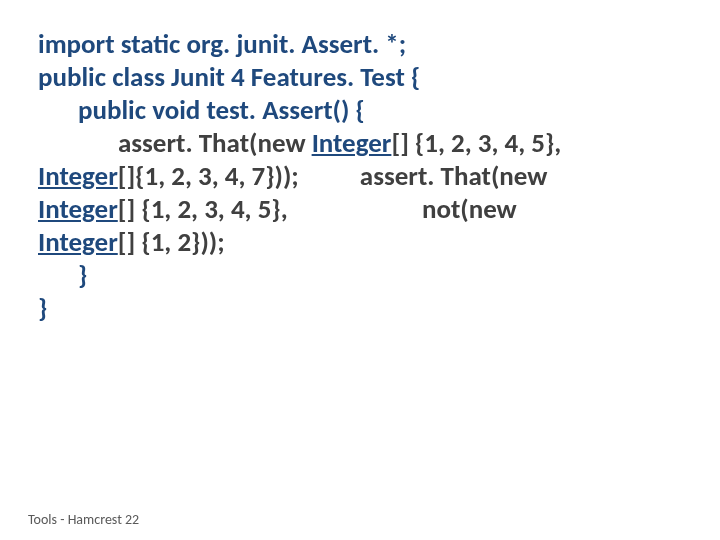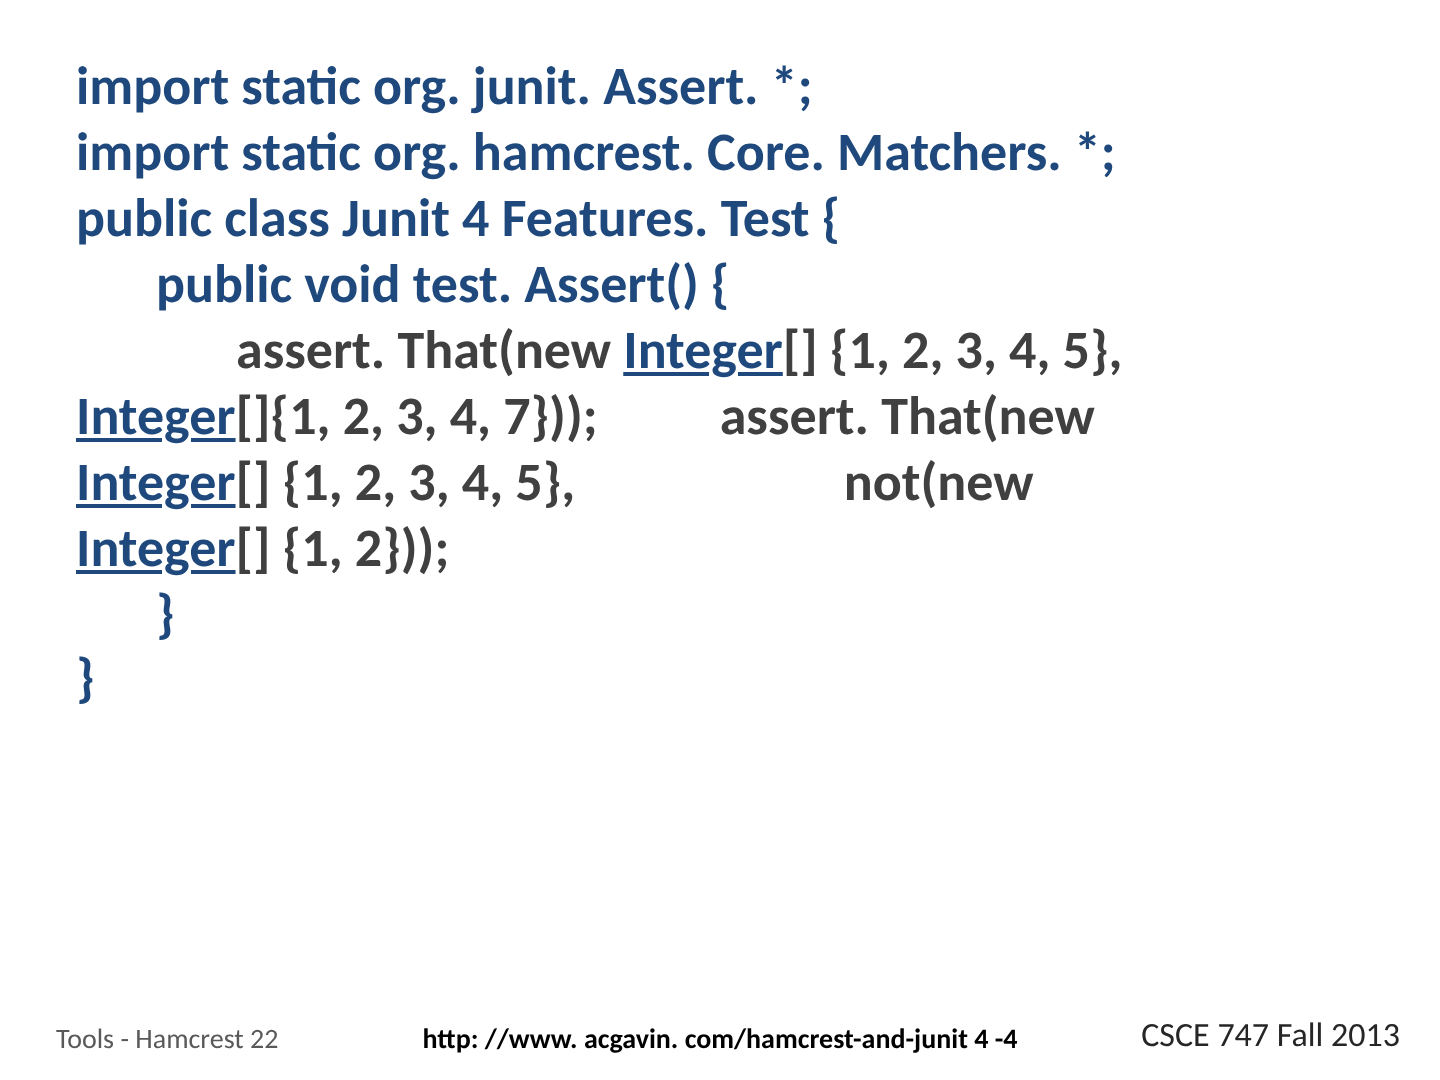--- a/index.html
+++ b/index.html
@@ -71,30 +71,27 @@
     font-weight: 400;
   }
 </style>
 </head>
 <body>
 
 <div class="slide">
 
   <div class="code-block">
     <span class="line">import static org. junit. Assert. *;</span>
-    <span class="line">import static org. hamcrest. Core. Matchers. *;</span>
     <span class="line">public class Junit 4 Features. Test {</span>
     <span class="line indent1">public void test. Assert() {</span>
     <span class="line indent2"><span class="plain">assert. That(new </span><span class="under">Integer</span><span class="plain">[] {1, 2, 3, 4, 5},</span></span>
     <span class="line"><span class="under">Integer</span><span class="plain">[]{1, 2, 3, 4, 7}));          assert. That(new</span></span>
     <span class="line"><span class="under">Integer</span><span class="plain">[] {1, 2, 3, 4, 5},                      not(new</span></span>
     <span class="line"><span class="under">Integer</span><span class="plain">[] {1, 2}));</span></span>
     <span class="line indent1">}</span>
     <span class="line">}</span>
   </div>
 
   <div class="footer">
     <span class="foot-left">Tools - Hamcrest  22</span>
-    <span class="foot-center">http: //www. acgavin. com/hamcrest-and-junit 4 -4</span>
-    <span class="foot-right">CSCE 747 Fall 2013</span>
   </div>
 
 </div>
 
 </body></html>

